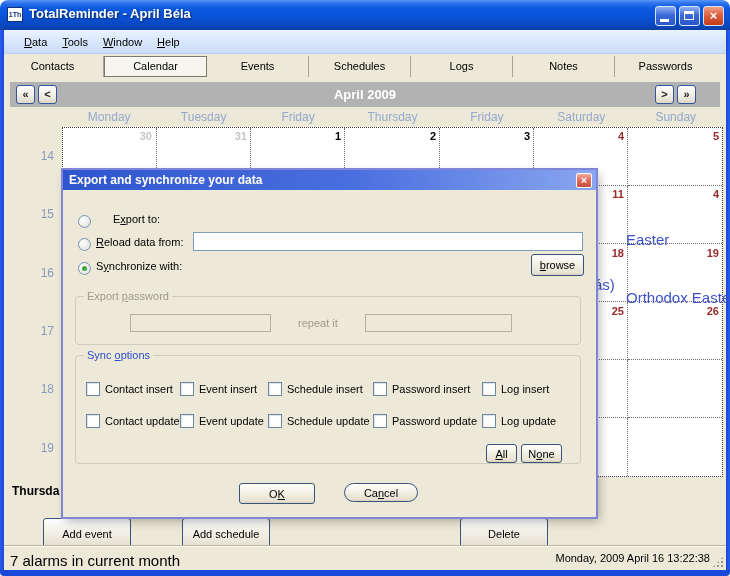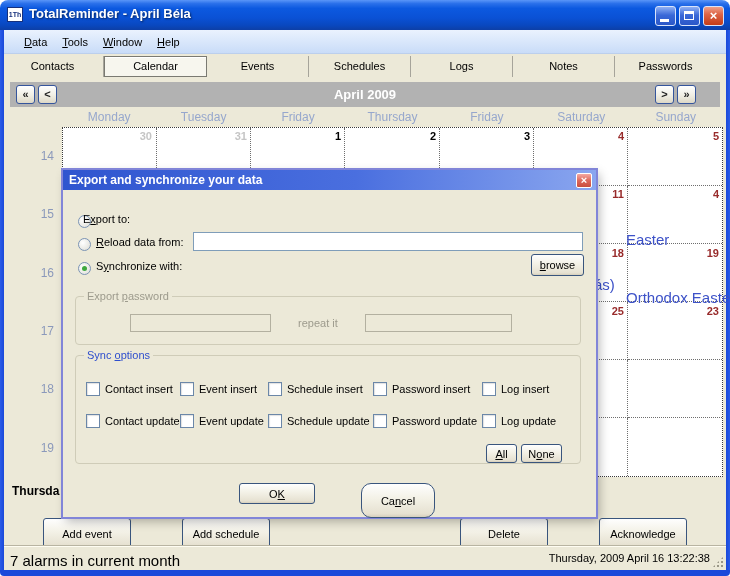--- a/index.html
+++ b/index.html
@@ -52,21 +52,21 @@
   
   .dlg{position:absolute;left:63px;top:170px;width:533px;height:347px;background:#ece9d8;box-shadow:0 0 0 2px #8185d8,3px 4px 10px rgba(0,0,0,.30);z-index:10;font-size:11px;}
   .dlg u{text-decoration:underline;}
   .dlg-title{position:absolute;left:0;top:0;width:100%;height:20px;background:linear-gradient(90deg,#2f55cf,#4a6fdf 55%,#8aa6ef);color:#fff;font-weight:bold;font-size:12px;line-height:20px;padding-left:6px;box-sizing:border-box;}
   .dlg-close{position:absolute;right:4px;top:3px;width:16px;height:15px;background:linear-gradient(180deg,#f4a9a2,#dd6a5d 50%,#c94d3c);border:1px solid #fff;border-radius:2px;color:#fff;font-weight:bold;font-size:11px;line-height:13px;text-align:center;box-sizing:border-box;}
   .radio{position:absolute;width:11px;height:11px;border:1px solid #7b94b5;border-radius:50%;background:radial-gradient(circle at 35% 35%,#fff,#dcdcd4);box-sizing:content-box;}
   .radio .dot{position:absolute;left:3px;top:3px;width:5px;height:5px;border-radius:50%;background:#3fa83f;display:none;}
   .radio.sel .dot{display:block;}
   .rp1{left:15px;top:45px}.rp2{left:15px;top:68px}.rp3{left:15px;top:92px}
   .rlabel{position:absolute;font-size:11px;color:#000;white-space:nowrap;}
-  .rl1{left:20px;top:43px}.rl2{left:33px;top:66px}.rl3{left:33px;top:90px}
+  .rl1{left:50px;top:43px}.rl2{left:33px;top:66px}.rl3{left:33px;top:90px}
   .txt{position:absolute;border:1px solid #7f9db9;background:#fff;font-size:11px;padding:2px 3px;box-sizing:border-box;font-family:inherit;}
   .reload-input{left:130px;top:62px;width:390px;height:19px;}
   .xpbtn{position:absolute;border:1px solid #39557d;border-radius:3px;background:linear-gradient(180deg,#fefefe,#f3f1e6 45%,#e6e1d1 90%,#d6cfbb);font-size:11px;color:#000;box-sizing:border-box;display:flex;align-items:center;justify-content:center;font-family:inherit;padding:0;white-space:pre;}
   .browse{left:468px;top:84px;width:53px;height:22px;}
   .group{position:absolute;border:1px solid #cfccb8;border-radius:4px;box-sizing:border-box;}
   .gp{left:12px;top:126px;width:506px;height:49px;}
   .gs{left:12px;top:185px;width:506px;height:109px;}
   .gcap{position:absolute;left:8px;top:-7px;background:#ece9d8;padding:0 3px;font-size:11px;white-space:nowrap;}
   .gp .gcap{color:#9d9b8d;}
   .gs .gcap{color:#2e4ecd;}
@@ -74,21 +74,21 @@
   .pw1{left:54px;top:17px;width:141px;height:18px;}
   .pw2{left:289px;top:17px;width:147px;height:18px;}
   .repeat{position:absolute;left:222px;top:20px;font-size:11px;color:#9d9b8d;}
   .chk-item{position:absolute;display:flex;align-items:center;gap:5px;font-size:11px;height:14px;white-space:nowrap;}
   .chk{width:12px;height:12px;border:1px solid #6b87a8;background:#fff;flex:none;box-shadow:inset 1px 1px 1px rgba(0,0,0,.12);}
   .cx1{left:10px}.cx2{left:104px}.cx3{left:192px}.cx4{left:297px}.cx5{left:406px}
   .cr1{top:26px}.cr2{top:58px}
   .all-btn{left:410px;top:88px;width:31px;height:19px;}
   .none-btn{left:445px;top:88px;width:41px;height:19px;}
   .ok-btn{left:176px;top:313px;width:76px;height:21px;}
-  .cancel-btn{left:298px;top:313px;width:74px;height:35px;border-radius:10px;}
+  .cancel-btn{left:281px;top:313px;width:74px;height:19px;border-radius:10px;}
   
   .action-btn{top:518px;width:88px;height:31px;}
   .ab0{left:43px}.ab1{left:182px}.ab2{left:321px}.ab3{left:460px}.ab4{left:599px}
   .statusbar{position:absolute;left:4px;top:545px;width:722px;height:25px;background:#ece9d8;border-top:1px solid #b8b4a2;box-shadow:inset 0 1px 0 #fffdf2;box-sizing:border-box;}
   .status-left{position:absolute;left:6px;top:6px;font-size:15px;color:#000;}
   .status-right{position:absolute;right:16px;top:6px;font-size:11px;color:#000;}
   .grip{position:absolute;right:2px;bottom:2px;width:12px;height:12px;background-image:radial-gradient(circle,#9a9787 1.3px,transparent 1.5px);background-size:4px 4px;clip-path:polygon(100% 0,100% 100%,0 100%);}
 </style>
 </head>
 <body>
@@ -206,21 +206,21 @@
     <span class="dt pr0 pc2">1</span>
     <span class="dt pr0 pc3">2</span>
     <span class="dt pr0 pc4">3</span>
     <span class="dt hol pr0 pc5">4</span>
     <span class="dt hol pr0 pc6">5</span>
     <span class="dt hol pr1 pc5">11</span>
     <span class="dt hol pr1 pc6">4</span>
     <span class="dt hol pr2 pc5">18</span>
     <span class="dt hol pr2 pc6">19</span>
     <span class="dt hol pr3 pc5">25</span>
-    <span class="dt hol pr3 pc6">23</span>
+    <span class="dt hol pr3 pc6">26</span>
 
     <span class="evt ev0">Easter</span>
     <span class="evt ev1">Orthodox Easter</span>
     <span class="evt ev2">ás)</span>
   </div>
 
   <div class="partial-footer">Thursda</div>
 
   <div class="dlg">
     <div class="dlg-title">Export and synchronize your data</div>
@@ -295,21 +295,20 @@
       <button class="xpbtn none-btn"><span>N</span><u>o</u><span>ne</span></button>
     </div>
 
     <button class="xpbtn ok-btn"><span>O</span><u>K</u><span></span></button>
     <button class="xpbtn cancel-btn"><span>Ca</span><u>n</u><span>cel</span></button>
   </div>
 
   <button class="xpbtn action-btn ab0">Add event</button>
   <button class="xpbtn action-btn ab1">Add schedule</button>
   <button class="xpbtn action-btn ab3">Delete</button>
-  <button class="xpbtn action-btn ab4">Acknowledge</button>
 
   <div class="statusbar">
     <span class="status-left">7 alarms in current month</span>
-    <span class="status-right">Thursday, 2009 April 16 13:22:38</span>
+    <span class="status-right">Monday, 2009 April 16 13:22:38</span>
     <div class="grip"></div>
   </div>
 
 </div>
 
 </body></html>

